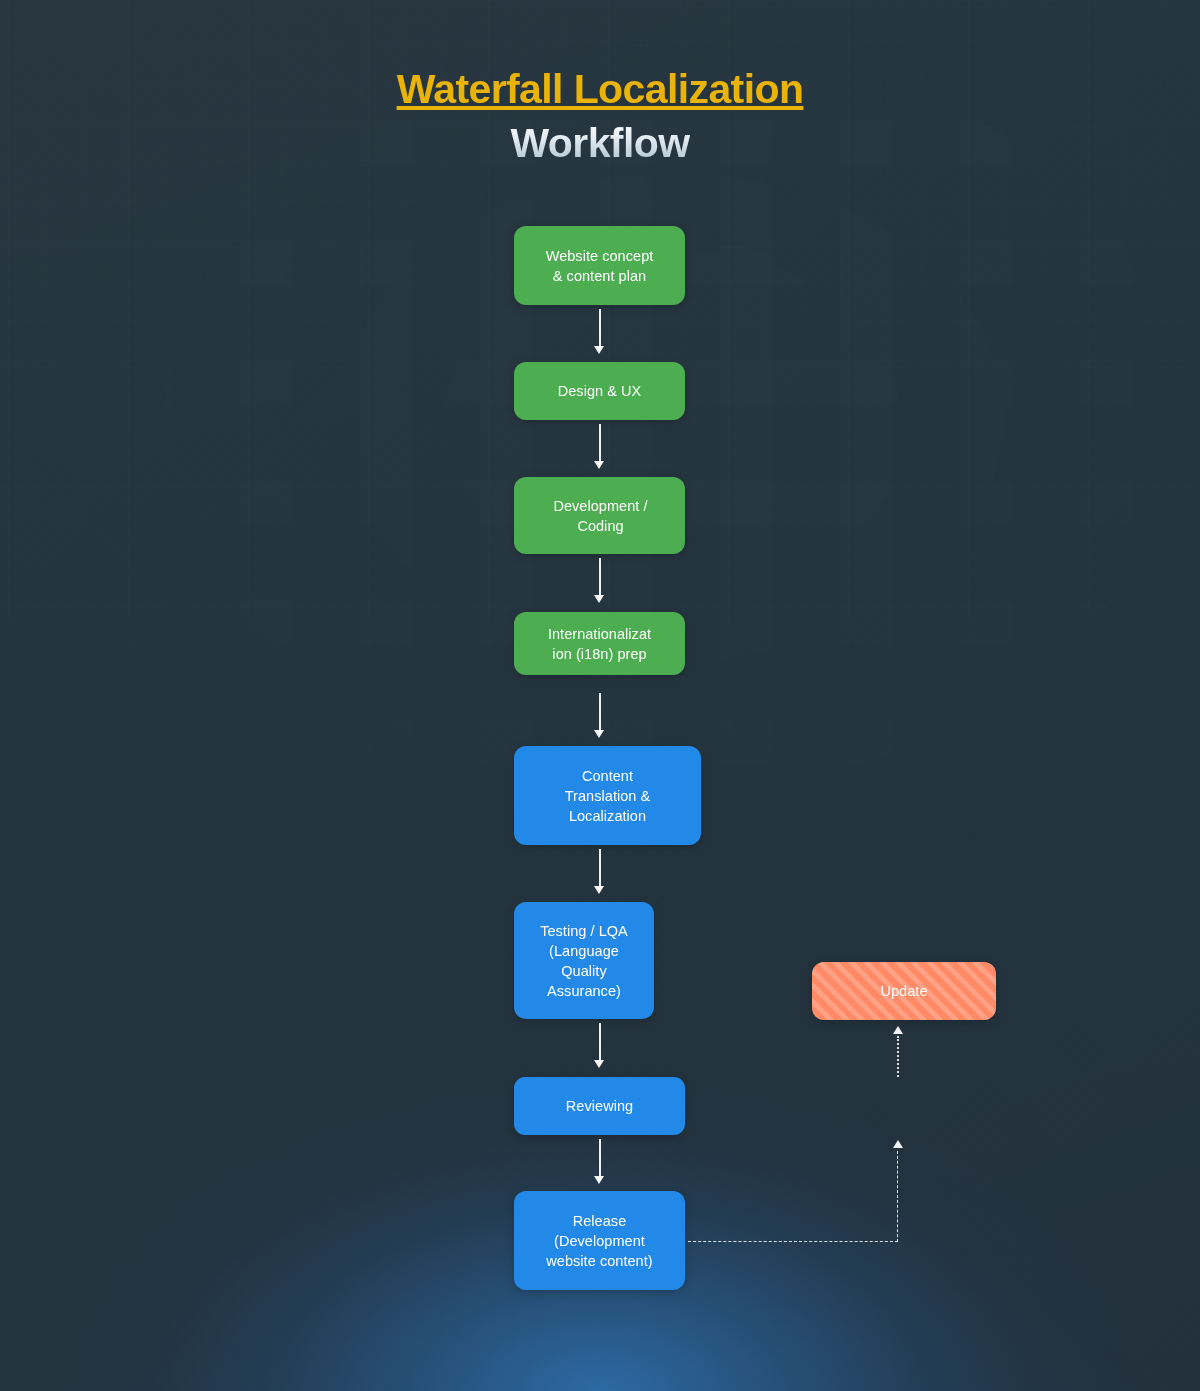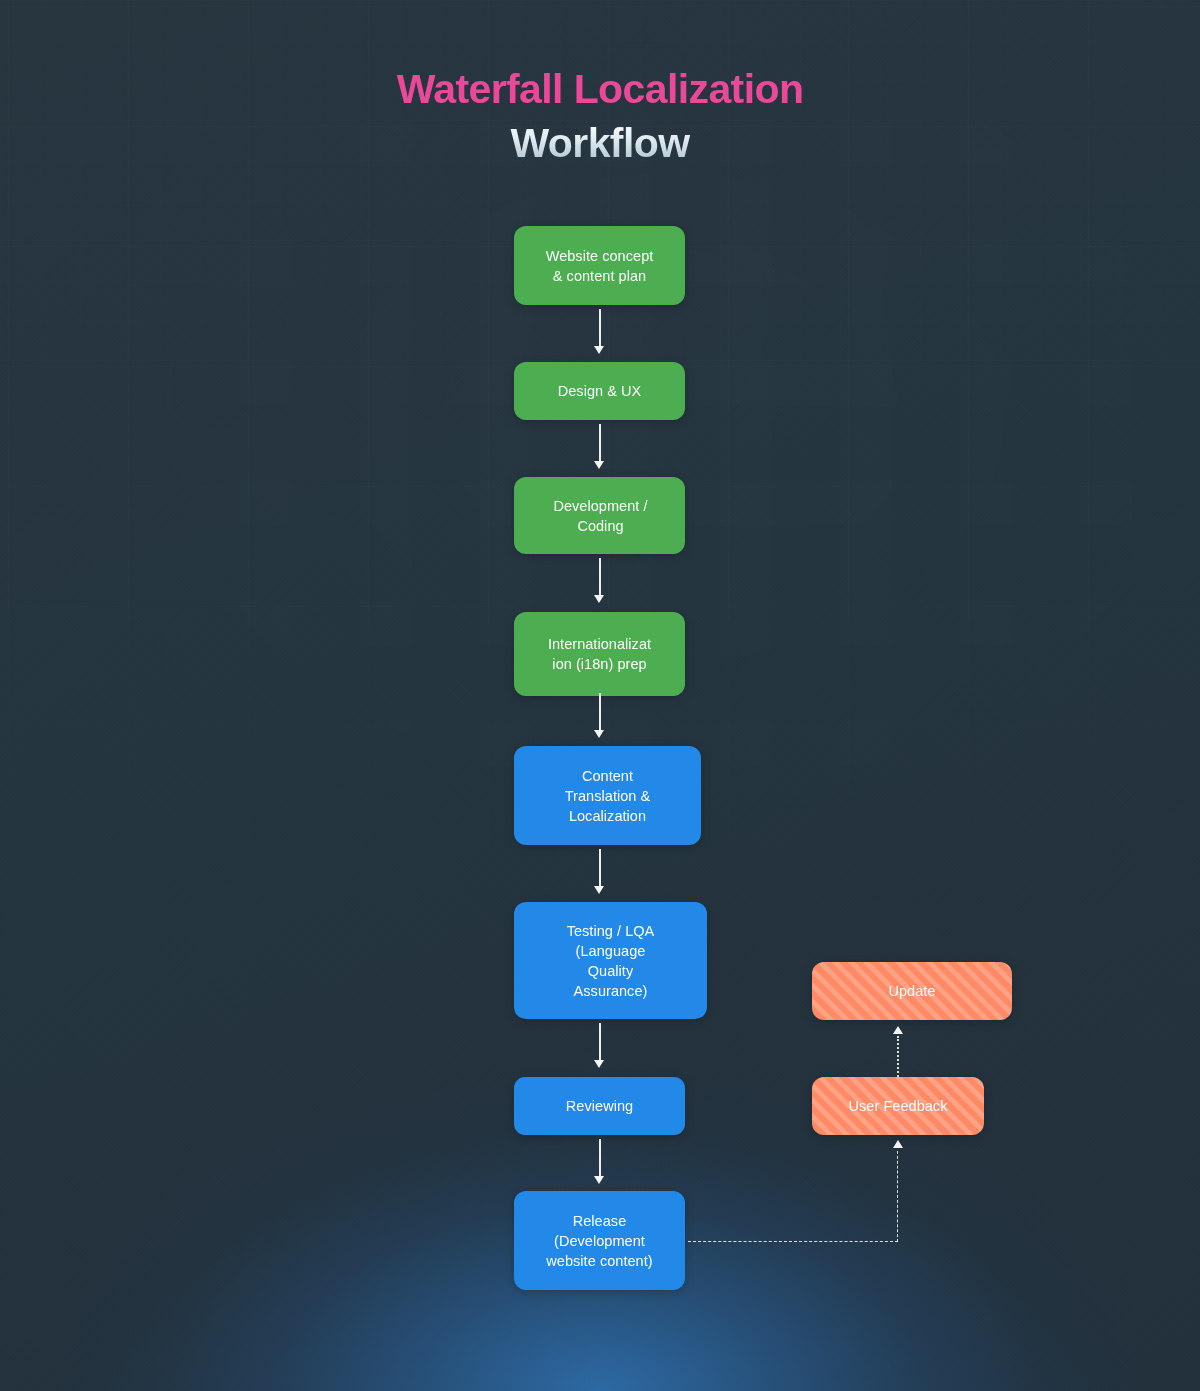--- a/index.html
+++ b/index.html
@@ -83,23 +83,24 @@
     top: 62px;
     left: 0;
     width: 1200px;
     text-align: center;
     z-index: 5;
   }
   .title-line1 {
     font-size: 41px;
     font-weight: 700;
     letter-spacing: -0.6px;
-    color: #ec4899;
+    color: #eab308;
     line-height: 54px;
     display: block;
+    text-decoration: underline;
   }
   .title-line2 {
     font-size: 41px;
     font-weight: 700;
     letter-spacing: -0.6px;
     line-height: 54px;
     display: block;
     background: linear-gradient(to bottom, #ffffff 8%, #e3ecf2 40%, #b9ccd8 78%, #9fb6c5 100%);
     -webkit-background-clip: text;
             background-clip: text;
@@ -223,42 +224,42 @@
   <div class="node green" style="left:514px; top:477px; width:171px; height:77px;padding-left:12px;">
     <div>
       <span>Development /</span>
       <span>Coding</span>
     </div>
   </div>
 
   <div class="vline" style="left:599px; top:558px; height:42px;"></div>
   <div class="arrowhead-down" style="left:594px; top:595px;"></div>
 
-  <div class="node green" style="left:514px; top:612px; width:171px; height:84px;">
+  <div class="node green" style="left:514px; top:612px; width:171px; height:63px;">
     <div>
       <span>Internationalizat</span>
       <span>ion (i18n) prep</span>
     </div>
   </div>
 
   <div class="vline" style="left:599px; top:693px; height:42px;"></div>
   <div class="arrowhead-down" style="left:594px; top:730px;"></div>
 
   <div class="node blue" style="left:514px; top:746px; width:187px; height:99px;">
     <div>
       <span>Content</span>
       <span>Translation &amp;</span>
       <span>Localization</span>
     </div>
   </div>
 
   <div class="vline" style="left:599px; top:849px; height:42px;"></div>
   <div class="arrowhead-down" style="left:594px; top:886px;"></div>
 
-  <div class="node blue" style="left:514px; top:902px; width:193px; height:117px;">
+  <div class="node blue" style="left:514px; top:902px; width:140px; height:117px;">
     <div>
       <span>Testing / LQA</span>
       <span>(Language</span>
       <span>Quality</span>
       <span>Assurance)</span>
     </div>
   </div>
 
   <div class="vline" style="left:599px; top:1023px; height:41px;"></div>
   <div class="arrowhead-down" style="left:594px; top:1060px;"></div>
@@ -273,32 +274,27 @@
   <div class="arrowhead-down" style="left:594px; top:1176px;"></div>
 
   <div class="node blue" style="left:514px; top:1191px; width:171px; height:99px;">
     <div>
       <span>Release</span>
       <span>(Development</span>
       <span>website content)</span>
     </div>
   </div>
 
-  <div class="node hatch" style="left:812px; top:962px; width:200px; height:58px;">
+  <div class="node hatch" style="left:812px; top:962px; width:184px; height:58px;">
     <div>
       <span>Update</span>
     </div>
   </div>
 
   <div class="dotted-v" style="left:897px; top:1036px; height:41px;"></div>
   <div class="arrowhead-up" style="left:893px; top:1026px;"></div>
 
-  <div class="node hatch" style="left:812px; top:1077px; width:172px; height:58px;">
-    <div>
-      <span>User Feedback</span>
-    </div>
-  </div>
 
   <div class="dashed-h" style="left:688px; top:1241px; width:210px;"></div>
   <div class="dashed-v" style="left:897px; top:1151px; height:91px;"></div>
   <div class="arrowhead-up" style="left:893px; top:1140px;"></div>
 
 </div>
 
 </body></html>

